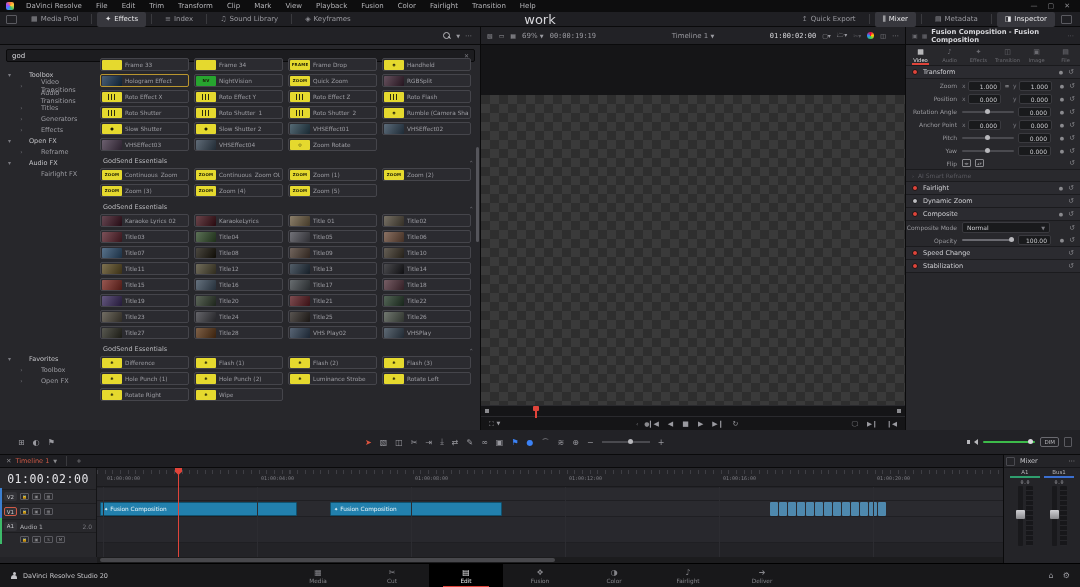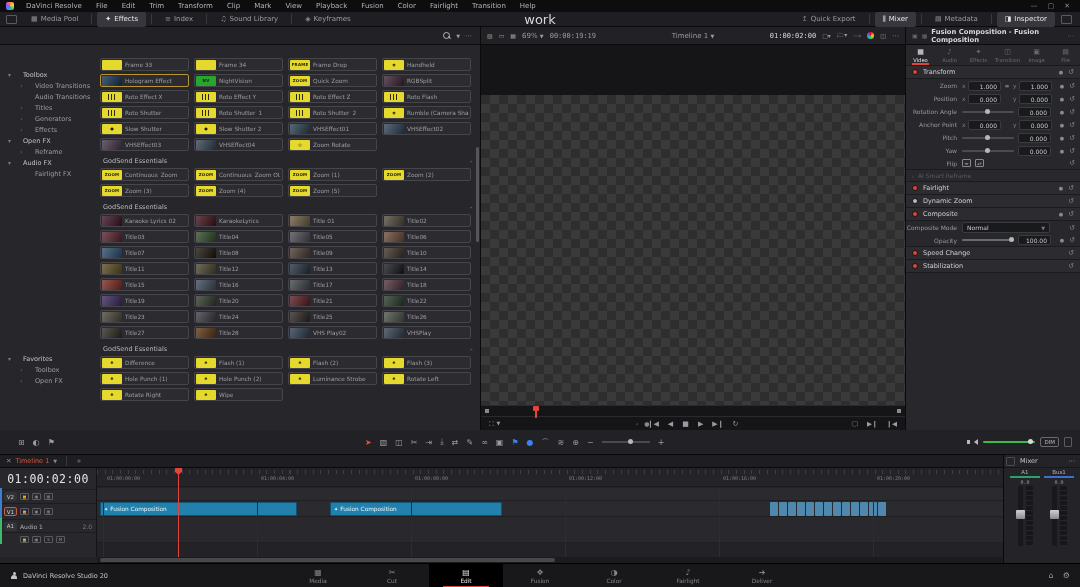--- a/index.html
+++ b/index.html
@@ -38,21 +38,21 @@
   
   .mag{position:relative;width:8px;height:8px}
   .mag::before{content:"";position:absolute;left:0;top:0;width:5px;height:5px;border:1px solid #b8b8bc;border-radius:50%}
   .mag::after{content:"";position:absolute;left:5px;top:5px;width:3px;height:1px;background:#b8b8bc;transform:rotate(45deg)}
 
   
   #fx-search{position:absolute;left:6px;top:22px;width:469px;height:13px;background:#1c1c1f;
     border:1px solid #0a0a0b;border-radius:2px;display:flex;align-items:center;padding:0 5px;font-size:7px;color:#d8d8dc}
   #fx-search .x{margin-left:auto;color:#7a7a80;font-size:6px}
   #fx-side{position:absolute;left:0;top:38px;width:95px;height:365px;font-size:6.5px;color:#9a9aa0;padding-top:4px}
-  #fx-side .ti{height:11px;display:flex;align-items:center;gap:10px}
+  #fx-side .ti{height:11px;display:flex;align-items:center;gap:16px}
   #fx-side .ti .ch{width:7px;text-align:center;color:#7a7a80;font-size:6px}
   #fx-side .lvl0{padding-left:6px;color:#c2c2c6}
   #fx-side .lvl1{padding-left:18px}
   #fx-fav{margin-top:174px}
   #fx-grid{position:absolute;left:95px;top:28px;width:381px;height:365px;overflow:hidden;padding:3px 2px 0 5px}
   .fx-sec-h{height:14px;display:flex;align-items:center;font-size:6.5px;color:#b8b8bc;padding:0 3px}
   .fx-sec-h .car{margin-left:auto;color:#7a7a80;font-size:6px;transform:rotate(-90deg)}
   .fx-row{display:flex;gap:5px;margin-bottom:3px}
   .tile{width:89px;height:13px;border:1px solid #45454b;border-radius:2px;background:#2b2b30;
     display:flex;align-items:center;gap:3px;padding:0 2px 0 1px}
@@ -281,20 +281,24 @@
 
   <div id="effects">
     <div class="panel-head" style="padding:0 8px">
       <span class="winbox" style="margin:0"></span>
       <span style="margin-left:auto;display:flex;align-items:center;gap:5px">
         <span class="mag"></span>
         <span style="font-size:5px">▼</span>
         <span>⋯</span>
       </span>
     </div>
+    <div id="fx-search">
+      <span>god</span>
+      <span class="x">✕</span>
+    </div>
     <div id="fx-side">
       <div id="fx-tree">
           <div class="ti lvl0">
             <span class="ch">▾</span>
             <span>Toolbox</span>
           </div>
           <div class="ti lvl1">
             <span class="ch">›</span>
             <span>Video Transitions</span>
           </div>

